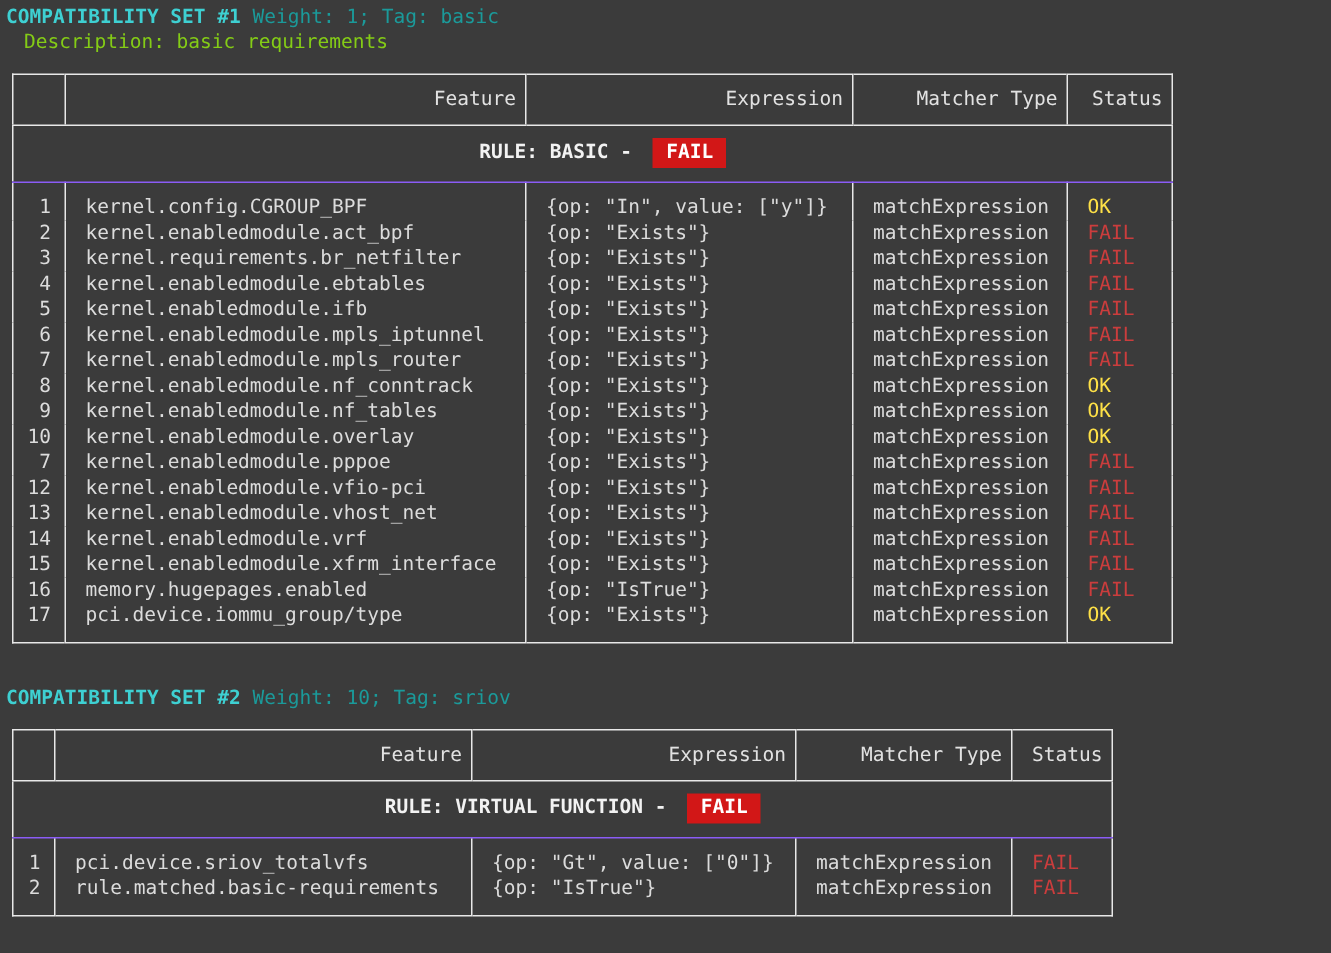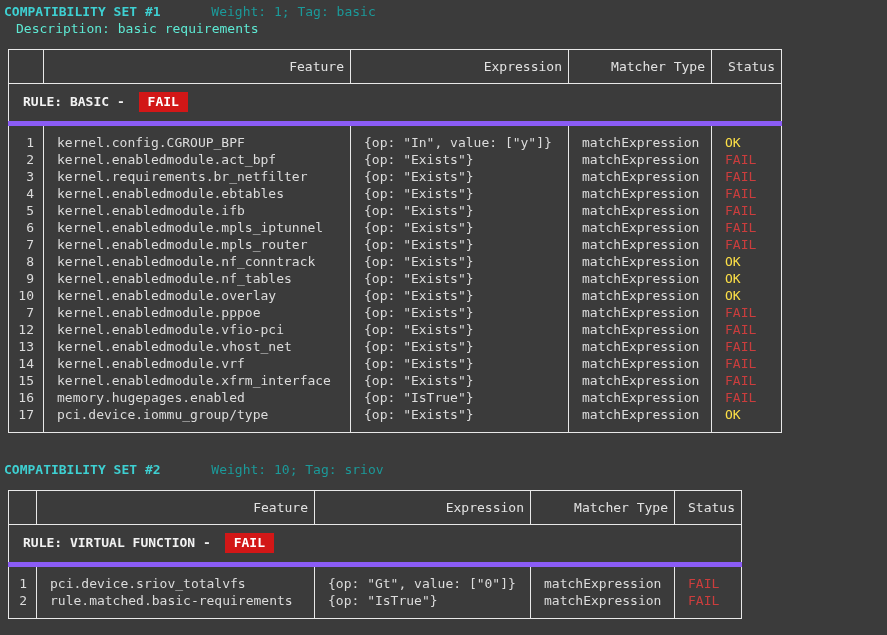--- a/index.html
+++ b/index.html
@@ -17,42 +17,43 @@
   
   .prompt-line { white-space: pre; }
   .p-user, .p-host { color: #c4584c; }
   .p-at, .p-dollar { color: #b8923c; }
   .p-sep { color: #d8d8d8; }
   .p-path { color: #6fae45; }
   .p-cmd { color: #efefef; margin-left: 8px; }
 
   
   .set-title { color: #3ed0d2; font-weight: bold; }
-  .set-meta { color: #1b9a9a; margin-left: 43px; }
-  .set-desc { color: #5eead4; padding-left: 12px; }
+  .set-meta { color: #1b9a9a; }
+  .set-desc { color: #84cc16; padding-left: 12px; }
   .set-head-line { white-space: pre; }
 
   
   table.rule-table {
     border-collapse: collapse;
     table-layout: fixed;
     margin-left: 4px;
     margin-top: 12px;
     border: 1px solid #e8e8e8;
   }
   table.set1 { width: 773px; }
   table.set2 { width: 733px; }
 
   tr.rule-row td {
     padding: 6px 0 6px 14px;
     line-height: 20px;
-    border-bottom: 5px solid #8b5cf6;
+    border-bottom: 1px solid #8b5cf6;
     font-weight: bold;
     color: #f2f2f2;
     white-space: pre;
+    text-align: center;
   }
   .status-badge {
     display: inline-block;
     background: #d21717;
     color: #ffffff;
     font-weight: bold;
     padding: 0 9px;
     margin-left: 6px;
   }
 

